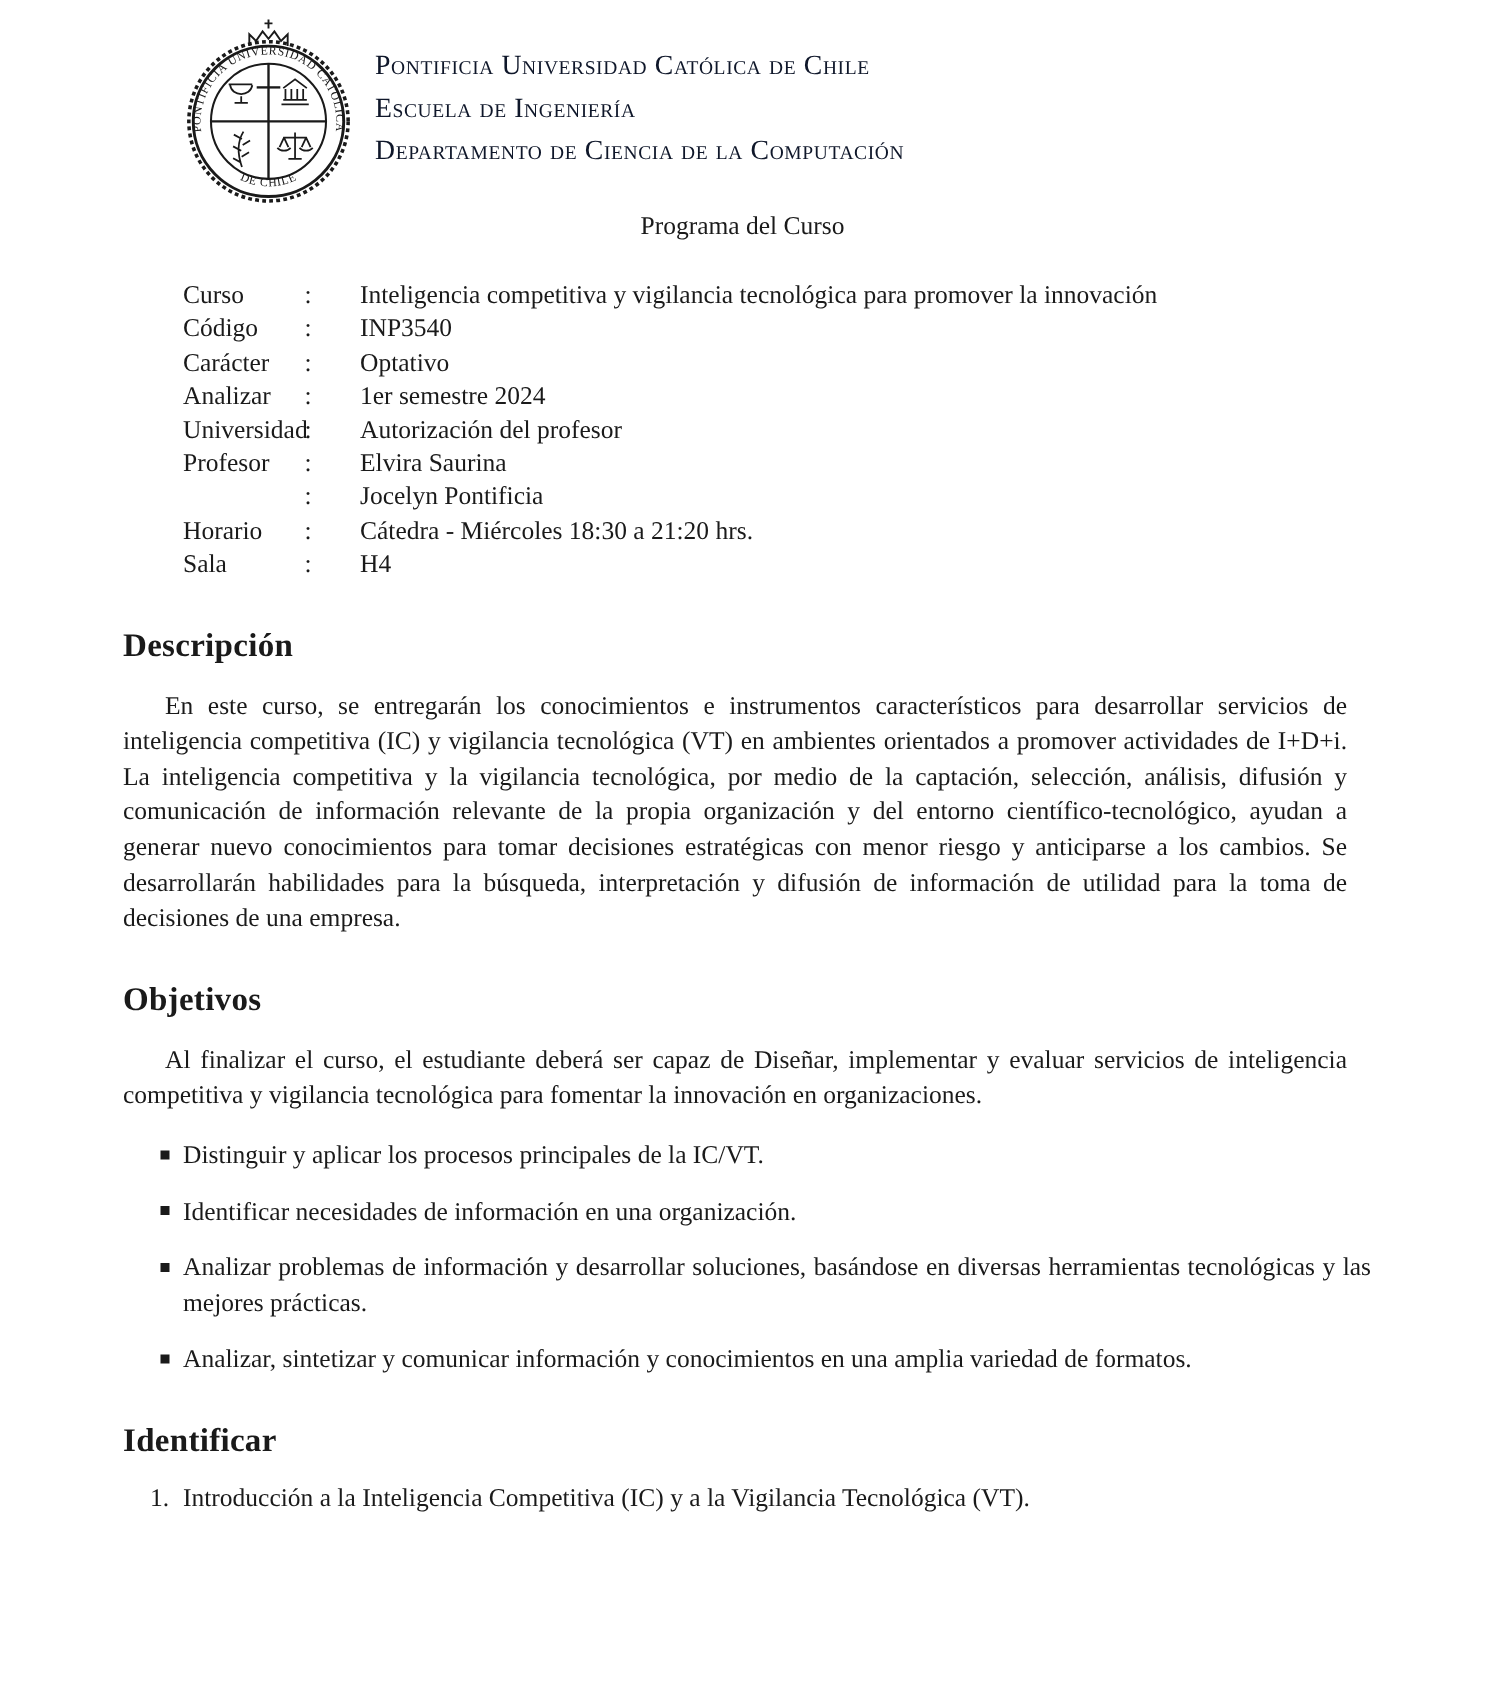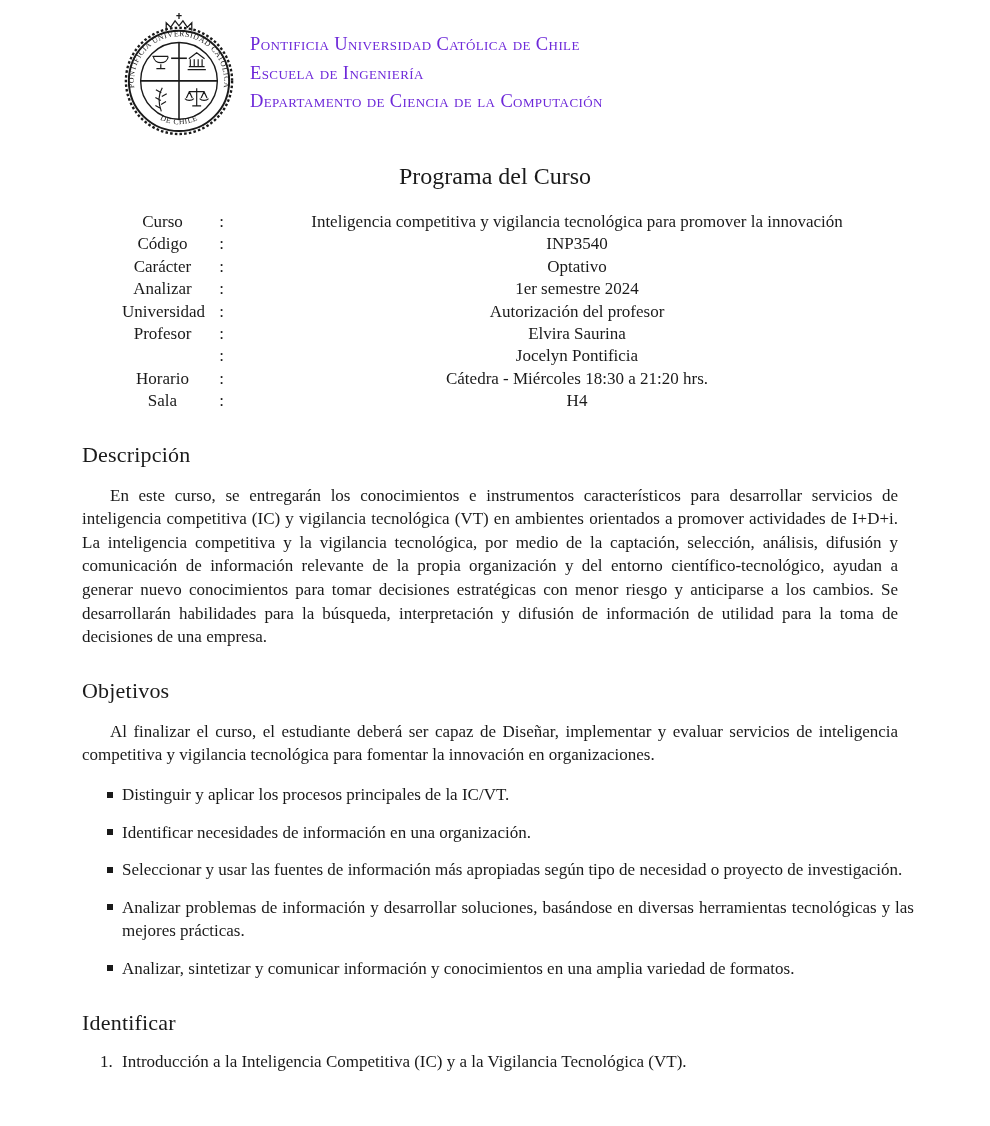--- a/index.html
+++ b/index.html
@@ -24,49 +24,47 @@
     height: 124px;
     flex: 0 0 auto;
   }
   .crest svg { width: 100%; height: 100%; }
   .inst-lines {
     margin: 18px 0 0 12px;
     font-variant: small-caps;
     font-size: 18.5px;
     line-height: 28.5px;
     letter-spacing: 0.4px;
-    color: #6d28d9;
+    color: #0f172a;
     white-space: nowrap;
   }
   
   .doc-title {
-    margin-top: 25px;
     text-align: center;
-    font-size: 24px;
+    font-size: 17px;
     line-height: 30px;
     font-weight: normal;
   }
   
   .content { padding: 0 76px 0 82px; }
   
   .info-table {
     margin: 20px 0 0 40px;
     display: grid;
     grid-template-columns: 81px 37px 1fr;
     font-size: 17px;
     line-height: 22.4px;
-    text-align: center;
   }
   .info-table .cell { white-space: nowrap; }
   
   .sec-heading {
     margin: 27px 0 0 0;
     font-size: 22px;
     line-height: 29px;
-    font-weight: normal;
+    font-weight: bold;
     letter-spacing: 0.2px;
   }
   .body-par {
     margin: 15px 16px 0 0;
     font-size: 17px;
     line-height: 23.6px;
     text-align: justify;
     text-indent: 28px;
   }
   
@@ -215,24 +213,20 @@
       <li>
         <span class="sq-bullet"></span>
         <span>Distinguir y aplicar los procesos principales de la IC/VT.</span>
       </li>
       <li>
         <span class="sq-bullet"></span>
         <span>Identificar necesidades de información en una organización.</span>
       </li>
       <li>
         <span class="sq-bullet"></span>
-        <span>Seleccionar y usar las fuentes de información más apropiadas según tipo de necesidad o proyecto de investigación.</span>
-      </li>
-      <li>
-        <span class="sq-bullet"></span>
         <span>Analizar problemas de información y desarrollar soluciones, basándose en diversas herramientas tecnológicas y las mejores prácticas.</span>
       </li>
       <li>
         <span class="sq-bullet"></span>
         <span>Analizar, sintetizar y comunicar información y conocimientos en una amplia variedad de formatos.</span>
       </li>
     </ul>
 
     <div class="sec-heading">Identificar</div>
     <div class="numbered-item">

